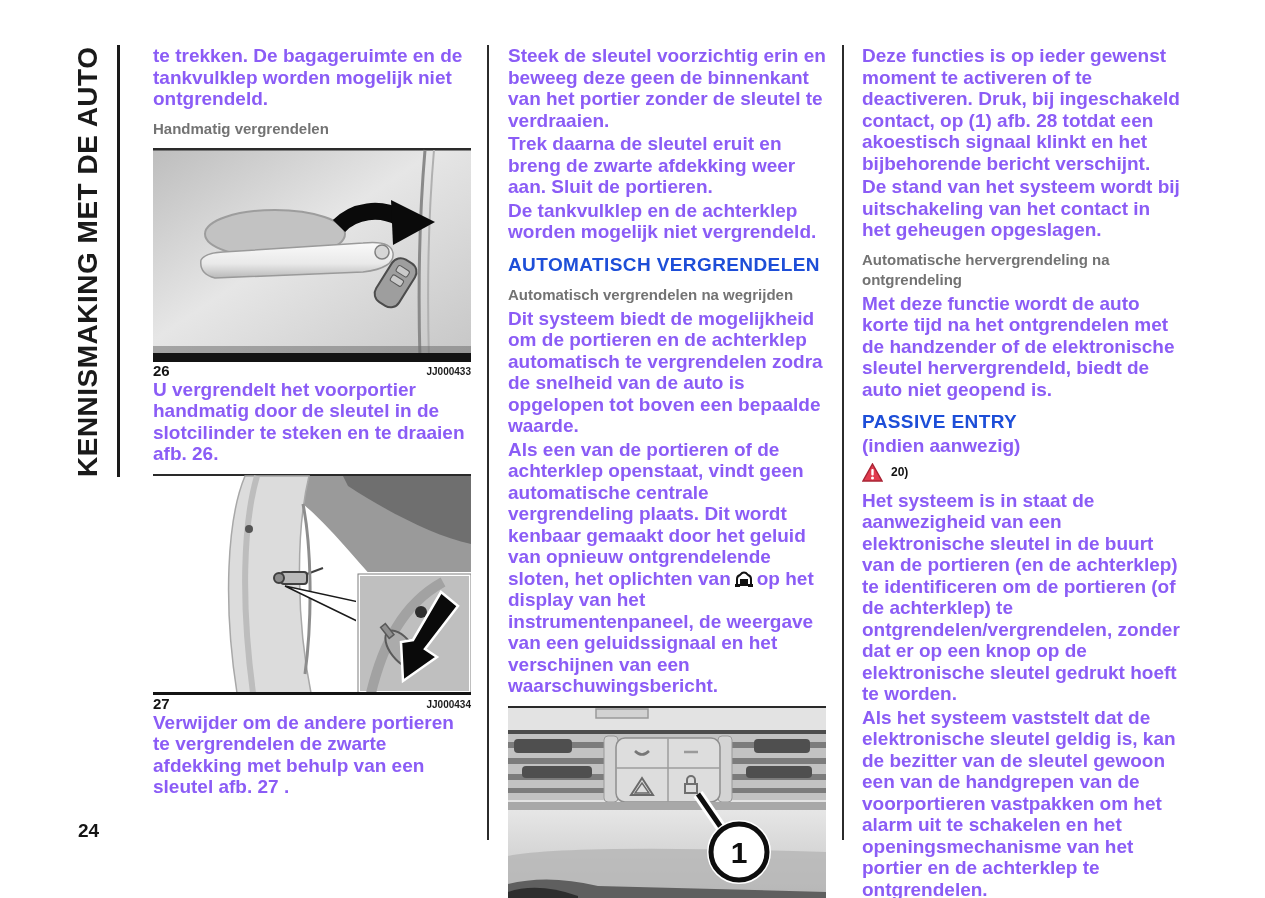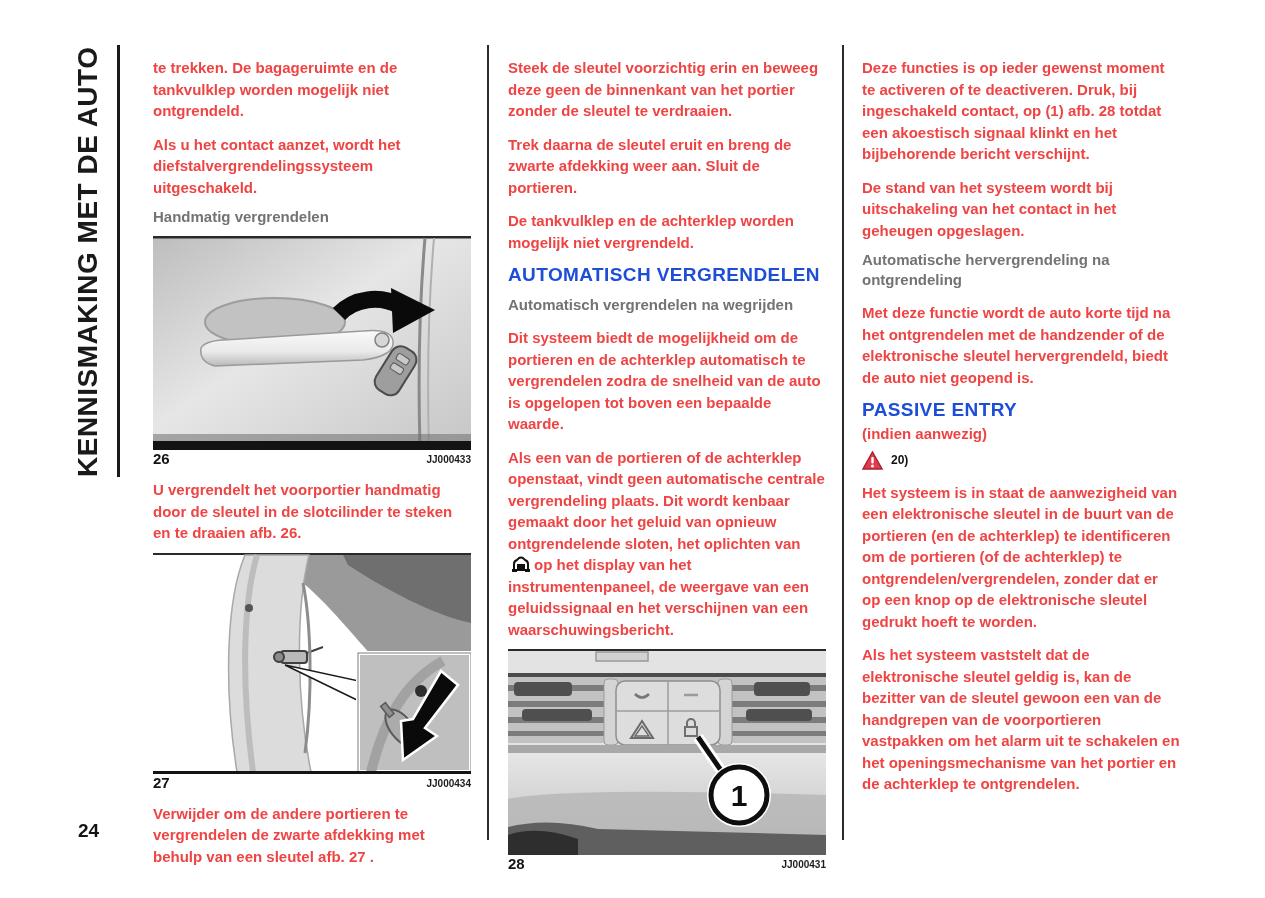--- a/index.html
+++ b/index.html
@@ -16,21 +16,21 @@
   .sidebar-rule{position:absolute;left:117px;top:45px;width:3px;height:432px;background:#1a1a1a;}
   .page-number{position:absolute;left:78px;top:820px;font-size:19px;font-weight:700;}
   
   .col{position:absolute;top:45px;width:318px;}
   .col1{left:153px;}
   .col2{left:508px;}
   .col3{left:862px;}
   .sep{position:absolute;top:45px;width:2px;height:795px;background:#2b2b2b;}
   .sep1{left:487px;}
   .sep2{left:842px;}
-  p.body{margin:12px 0 2px 0;font-size:15px;line-height:21.5px;font-weight:600;color:#ef4444;}
+  p.body{margin:0 0 2px 0;font-size:19px;line-height:21.5px;font-weight:600;color:#8b5cf6;}
   h2.sec{margin:11px 0 4px 0;font-size:19px;line-height:22px;font-weight:800;letter-spacing:.4px;color:#1d4ed8;}
   h3.sub{margin:9px 0 3px 0;font-size:15px;line-height:20px;font-weight:800;color:#737373;}
   .figure{margin-top:9px;position:relative;width:318px;}
   .figure svg{display:block;}
   .figcap{display:flex;justify-content:space-between;align-items:flex-end;margin-top:1px;text-align:center;}
   .fignum{font-size:15px;font-weight:700;line-height:16px;}
   .figcode{font-size:10px;font-weight:700;line-height:14px;color:#1c1c1c;}
   .inline-icon{display:inline-block;vertical-align:-3px;margin:0 3px;}
   .warn-row{display:flex;align-items:center;gap:8px;margin:6px 0 8px 0;}
   .warn-ref{font-size:12px;font-weight:800;color:#111;}
@@ -42,21 +42,20 @@
 
   <div class="sidebar-title">KENNISMAKING MET DE AUTO</div>
   <div class="sidebar-rule"></div>
   <div class="page-number">24</div>
 
   <div class="sep sep1"></div>
   <div class="sep sep2"></div>
 
   <div class="col col1">
     <p class="body">te trekken. De bagageruimte en de tankvulklep worden mogelijk niet ontgrendeld.</p>
-    <p class="body">Als u het contact aanzet, wordt het diefstalvergrendelingssysteem uitgeschakeld.</p>
     <h3 class="sub">Handmatig vergrendelen</h3>
 
     <div class="figure">
       <svg width="318" height="214" viewBox="0 0 318 214">
         <defs>
           <linearGradient id="g26" x1="0" y1="0" x2="1" y2="1">
             <stop offset="0" stop-color="#bdbdbd"></stop>
               <stop offset="0.45" stop-color="#e6e6e6"></stop>
               <stop offset="1" stop-color="#c6c6c6"></stop>
           </linearGradient>

